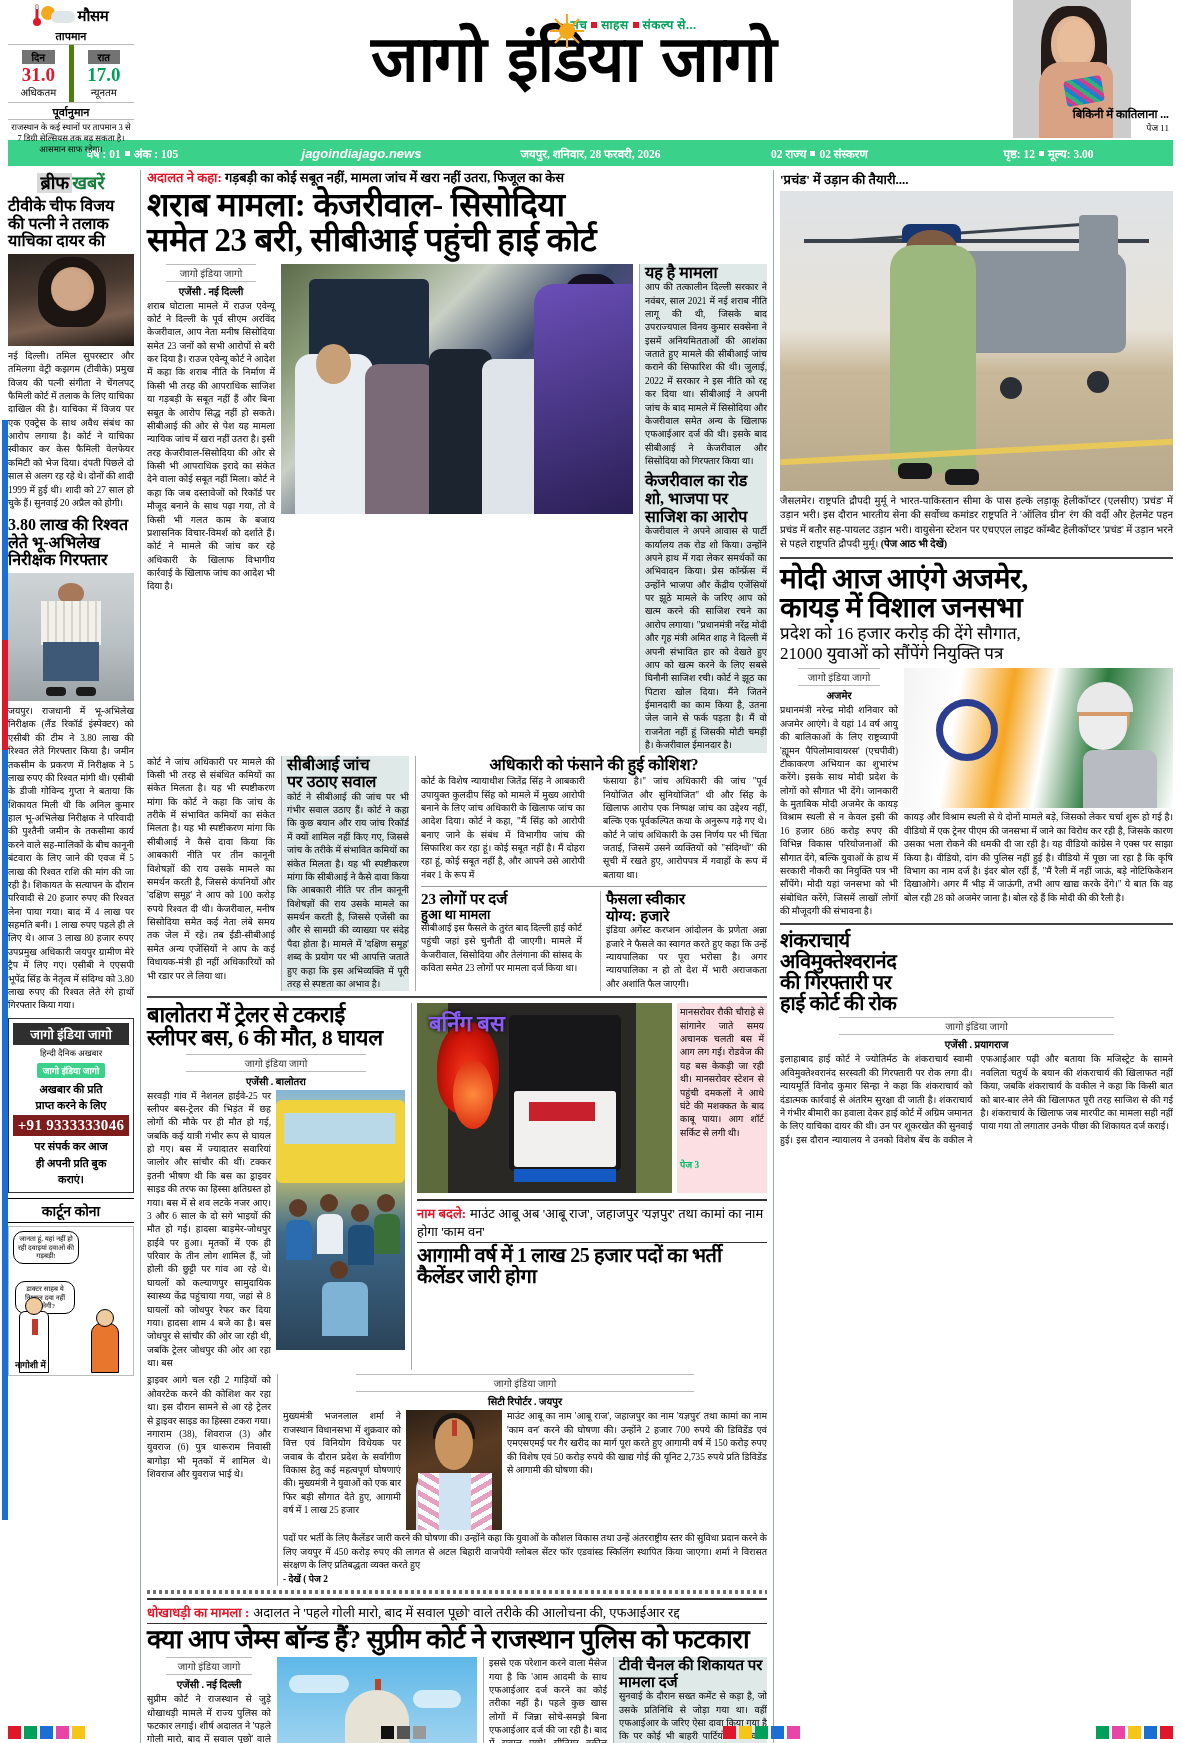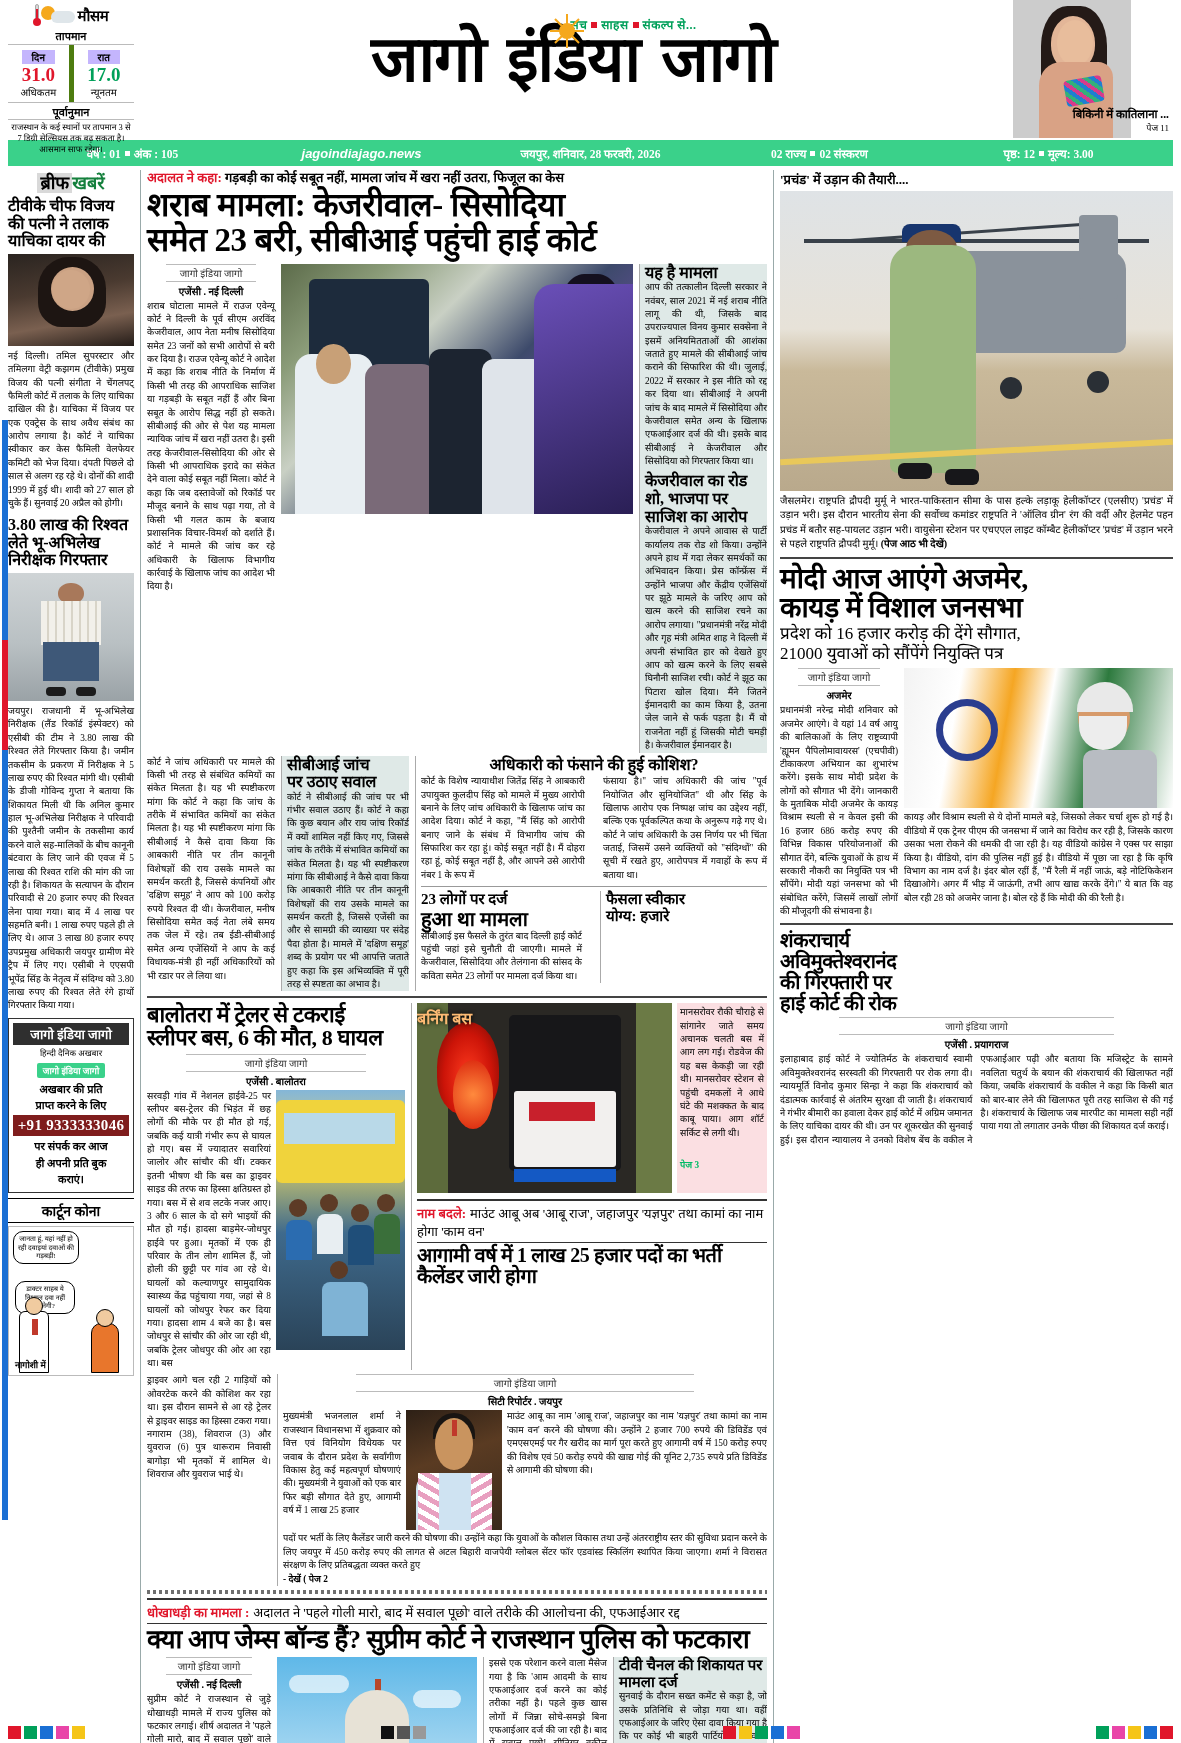--- a/index.html
+++ b/index.html
@@ -23,21 +23,21 @@
   .wx-thermo .tube { position:absolute; left:2px; top:0; width:4px; height:16px; background:#d8d8d8; border:1px solid #aaa; border-radius:2px;}
   .wx-thermo .merc { position:absolute; left:3px; top:5px; width:2px; height:12px; background:#e0162b;}
   .wx-thermo .bulb { position:absolute; left:0px; bottom:0; width:8px; height:8px; border-radius:50%; background:#e0162b;}
   .wx-sun { width:14px;height:14px;border-radius:50%;background:#f5a81c; margin-left:-2px; margin-top:-4px;}
   .wx-cloud { width:24px;height:12px;background:#dfe6ea;border-radius:8px; margin-left:-6px; margin-top:4px;}
   .wx-title { font-weight:bold; font-size:15px; letter-spacing:-0.3px;}
   .wx-label { font-size:11px; font-weight:bold; border-bottom:1px solid #bbb; padding-bottom:1px;}
   .wx-grid { display:flex; border-bottom:1px solid #bbb; }
   .wx-cell { flex:1; padding:2px 0 3px; }
   .wx-cell + .wx-cell { border-left:5px solid #4d7c0f; }
-  .wx-cell .hd { background:#c4b5fd; font-size:10px; font-weight:bold; display:inline-block; padding:0 10px;}
+  .wx-cell .hd { background:#737373; font-size:10px; font-weight:bold; display:inline-block; padding:0 10px;}
   .wx-cell .val { font-size:19px; font-weight:bold; line-height:1.05;}
   .wx-cell .val.day { color:#e0162b;}
   .wx-cell .val.night { color:#00a05a;}
   .wx-cell .sub { font-size:10px; }
   .wx-fore-label { font-size:11px; font-weight:bold; border-bottom:1px solid #bbb; margin-top:1px;}
   .wx-fore { font-size:8.5px; line-height:1.3; padding:2px 1px 0; }
 
   .mast-center { flex:1; position:relative; text-align:center; }
   .mast-tag { font-size:12px; font-weight:bold; color:#00a05a; letter-spacing:0.5px; margin-left:120px; padding-top:16px;}
   .mast-tag .sq { display:inline-block;width:6px;height:6px;background:#e0162b;vertical-align:middle;margin:0 4px 2px;}
@@ -158,21 +158,21 @@
 
   
   .photo-fire { height:190px; background:#1c1a16; position:relative; overflow:hidden; }
   .photo-fire .trees { position:absolute; inset:0; background:linear-gradient(90deg,#5d6b3c 0 12%,#2a2824 12% 86%,#6b7a45 86% 100%);}
   .photo-fire .flame { position:absolute; left:8%; top:10%; width:24%; height:48%; background:radial-gradient(ellipse at 50% 60%, #ff3b1f 0%, #cc1408 55%, #6a0a04 100%); border-radius:50% 50% 40% 40%;}
   .photo-fire .flame2{ position:absolute; left:14%; top:30%; width:16%; height:36%; background:radial-gradient(circle,#ff8a3d,#d9220c); border-radius:50%;}
   .photo-fire .bus  { position:absolute; left:36%; top:6%; width:44%; height:82%; background:#171719; border-radius:5px;}
   .photo-fire .busb { position:absolute; left:38%; top:46%; width:40%; height:40%; background:#f2f0ee; border-radius:3px;}
   .photo-fire .stripe{position:absolute; left:38%; bottom:6%; width:40%; height:7%; background:#1459c4;}
   .photo-fire .red  { position:absolute; left:44%; top:52%; width:26%; height:10%; background:#c8202c;}
-  .photo-fire .lbl  { position:absolute; left:0; top:4px; color:#fdba74; font-size:16px; font-weight:bold; text-shadow:0 0 4px #000;}
+  .photo-fire .lbl  { position:absolute; left:12px; top:4px; color:#8b5cf6; font-size:22px; font-weight:bold; text-shadow:0 0 4px #000;}
 
   
   .photo-sc { height:180px; background:linear-gradient(180deg,#5fb8e8 0%,#9fd4f0 50%,#cfe8f5 75%,#7f8a6a 100%); position:relative; overflow:hidden;}
   .photo-sc .dome { position:absolute; left:34%; top:18%; width:32%; height:34%; background:#e7e2d6; border-radius:50% 50% 0 0;}
   .photo-sc .finial{ position:absolute; left:49%; top:12%; width:6px;height:16px; background:#b7472a;}
   .photo-sc .cloud{ position:absolute; width:60px;height:18px;background:#ffffffaa;border-radius:12px;}
 
   
   .photo-crowd { height:260px; background:linear-gradient(180deg,#84b6d8 0%,#e8d96a 24%,#3f6a8c 55%,#2a4358 100%); position:relative; overflow:hidden;}
   .photo-crowd .bus { position:absolute; left:0; top:4%; width:100%; height:32%; background:#f0d33c; border-radius:6px;}
@@ -391,26 +391,27 @@
         <div style="flex:1;" class="divline">
           <div class="sechead" style="font-size:16px;text-align:center;">अधिकारी को फंसाने की हुई कोशिश?</div>
           <div class="colsplit2" style="margin-top:2px;">
             <div class="cell body-t">कोर्ट के विशेष न्यायाधीश जितेंद्र सिंह ने आबकारी उपायुक्त कुलदीप सिंह को मामले में मुख्य आरोपी बनाने के लिए जांच अधिकारी के खिलाफ जांच का आदेश दिया। कोर्ट ने कहा, "मैं सिंह को आरोपी बनाए जाने के संबंध में विभागीय जांच की सिफारिश कर रहा हूं। कोई सबूत नहीं है। मैं दोहरा रहा हूं, कोई सबूत नहीं है, और आपने उसे आरोपी नंबर 1 के रूप में</div>
             <div class="cell body-t">फंसाया है।" जांच अधिकारी की जांच "पूर्व नियोजित और सुनियोजित" थी और सिंह के खिलाफ आरोप एक निष्पक्ष जांच का उद्देश्य नहीं, बल्कि एक पूर्वकल्पित कथा के अनुरूप गढ़े गए थे। कोर्ट ने जांच अधिकारी के उस निर्णय पर भी चिंता जताई, जिसमें उसने व्यक्तियों को "संदिग्धों" की सूची में रखते हुए, आरोपपत्र में गवाहों के रूप में बताया था।</div>
           </div>
           <div class="hr-thin"></div>
           <div class="colsplit2">
             <div class="cell">
               <div class="sechead" style="font-size:15px;">23 लोगों पर दर्ज</div>
-              <div class="sechead" style="font-size:20px;">हुआ था मामला</div>
+              <div class="sechead" style="font-size:13px;">हुआ था मामला</div>
               <div class="body-t">सीबीआई इस फैसले के तुरंत बाद दिल्ली हाई कोर्ट पहुंची जहां इसे चुनौती दी जाएगी। मामले में केजरीवाल, सिसोदिया और तेलंगाना की सांसद के कविता समेत 23 लोगों पर मामला दर्ज किया था।</div>
             </div>
             <div class="cell divline">
               <div class="sechead" style="font-size:15px;">फैसला स्वीकार</div>
               <div class="sechead" style="font-size:15px;">योग्य: हजारे</div>
+              <div class="body-t">इंडिया अगेंस्ट करप्शन आंदोलन के प्रणेता अन्ना हजारे ने फैसले का स्वागत करते हुए कहा कि उन्हें न्यायपालिका पर पूरा भरोसा है। अगर न्यायपालिका न हो तो देश में भारी अराजकता और अशांति फैल जाएगी।</div>
             </div>
           </div>
         </div>
       </div>
 
       <div class="hr-thick"></div>
 
       <div style="display:flex;gap:6px;">
         <div style="width:258px;flex:0 0 258px;">
           <div class="hl1" style="font-size:22px;">बालोतरा में ट्रेलर से टकराई</div>

